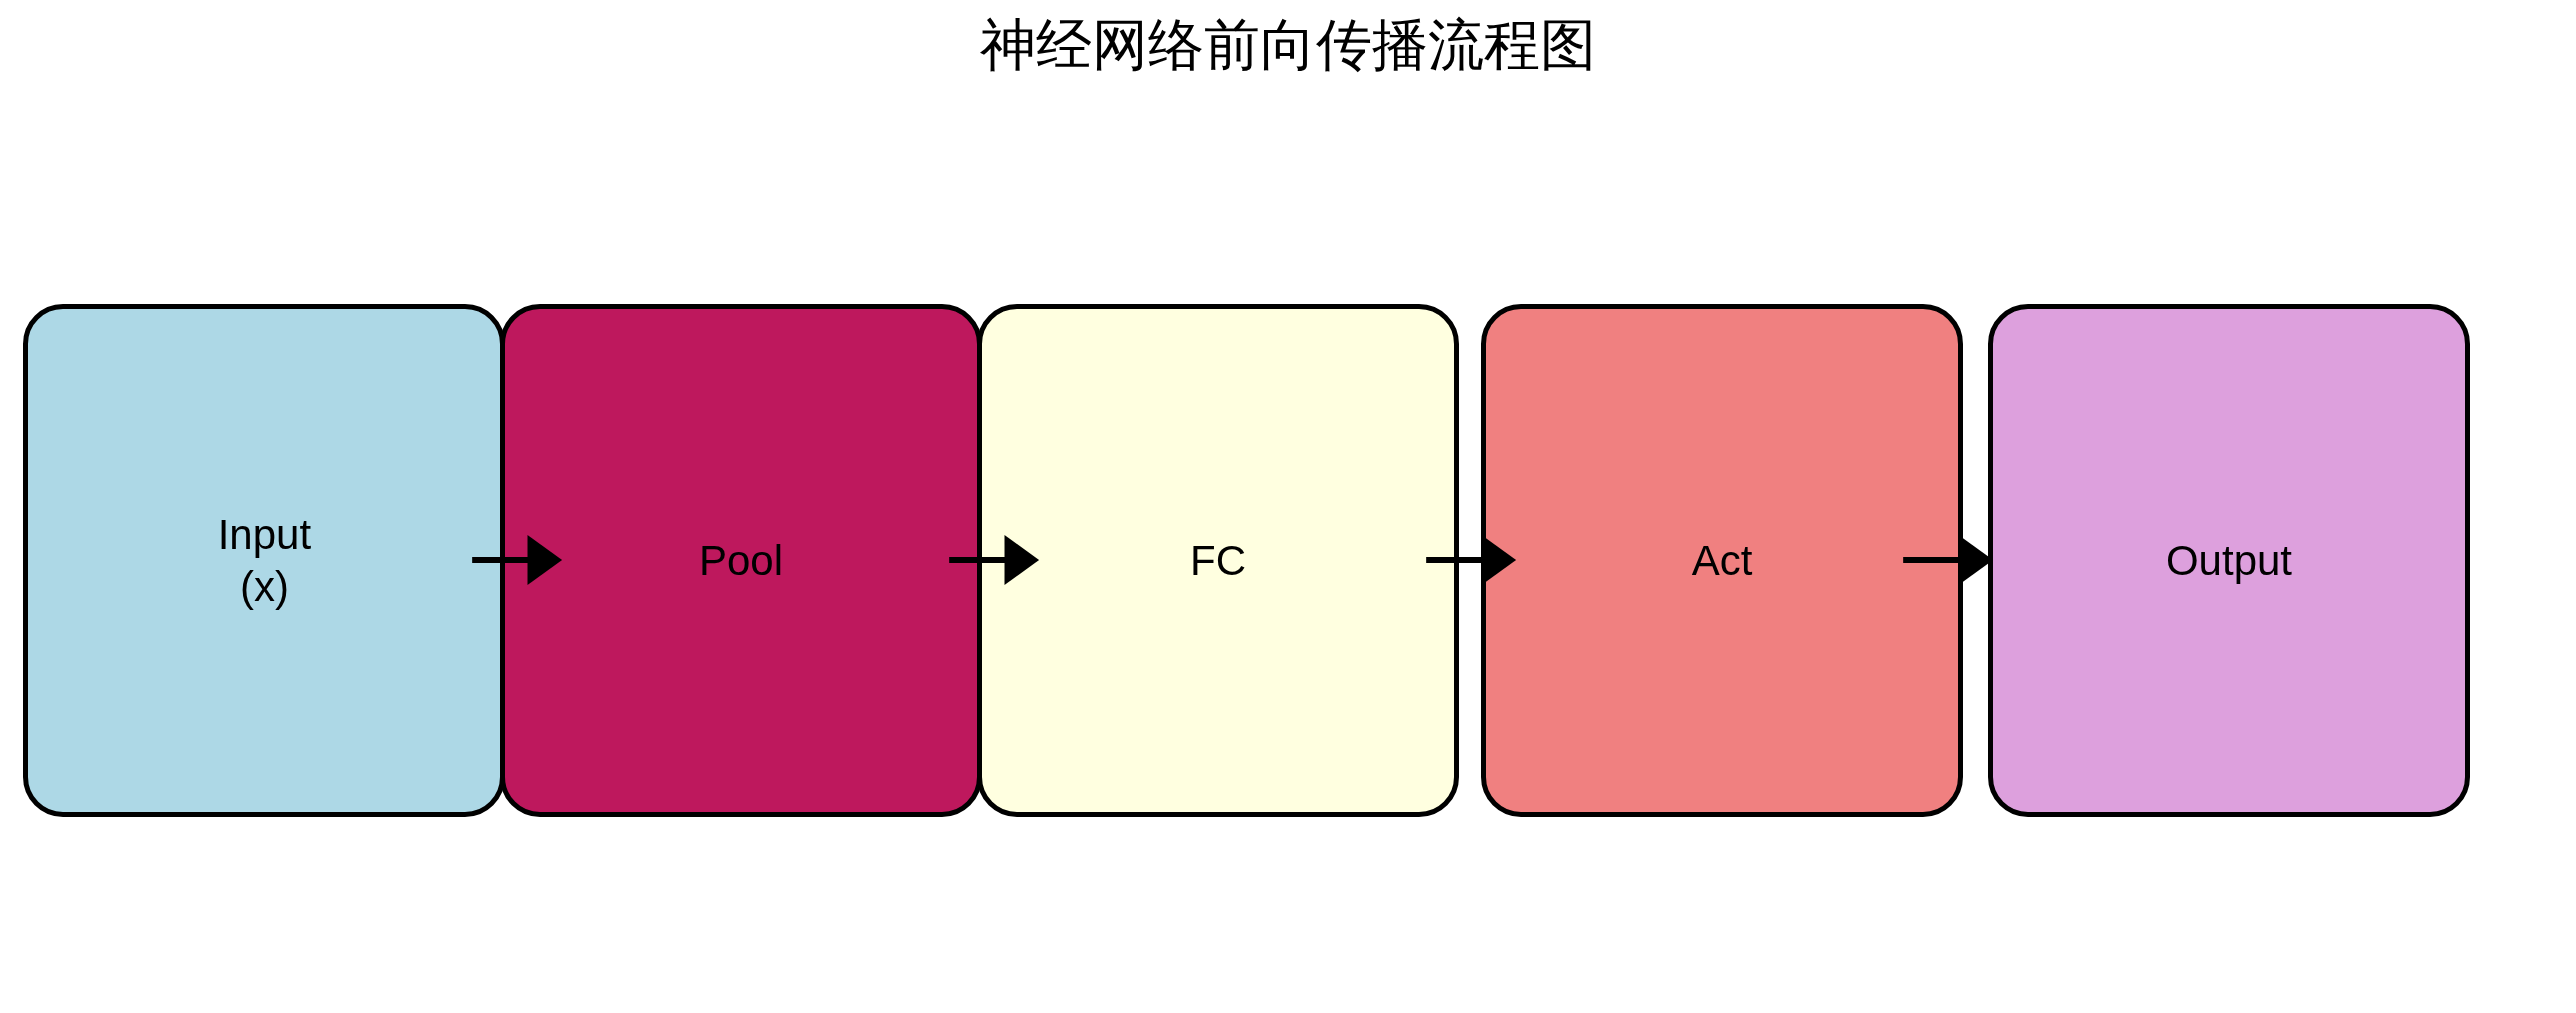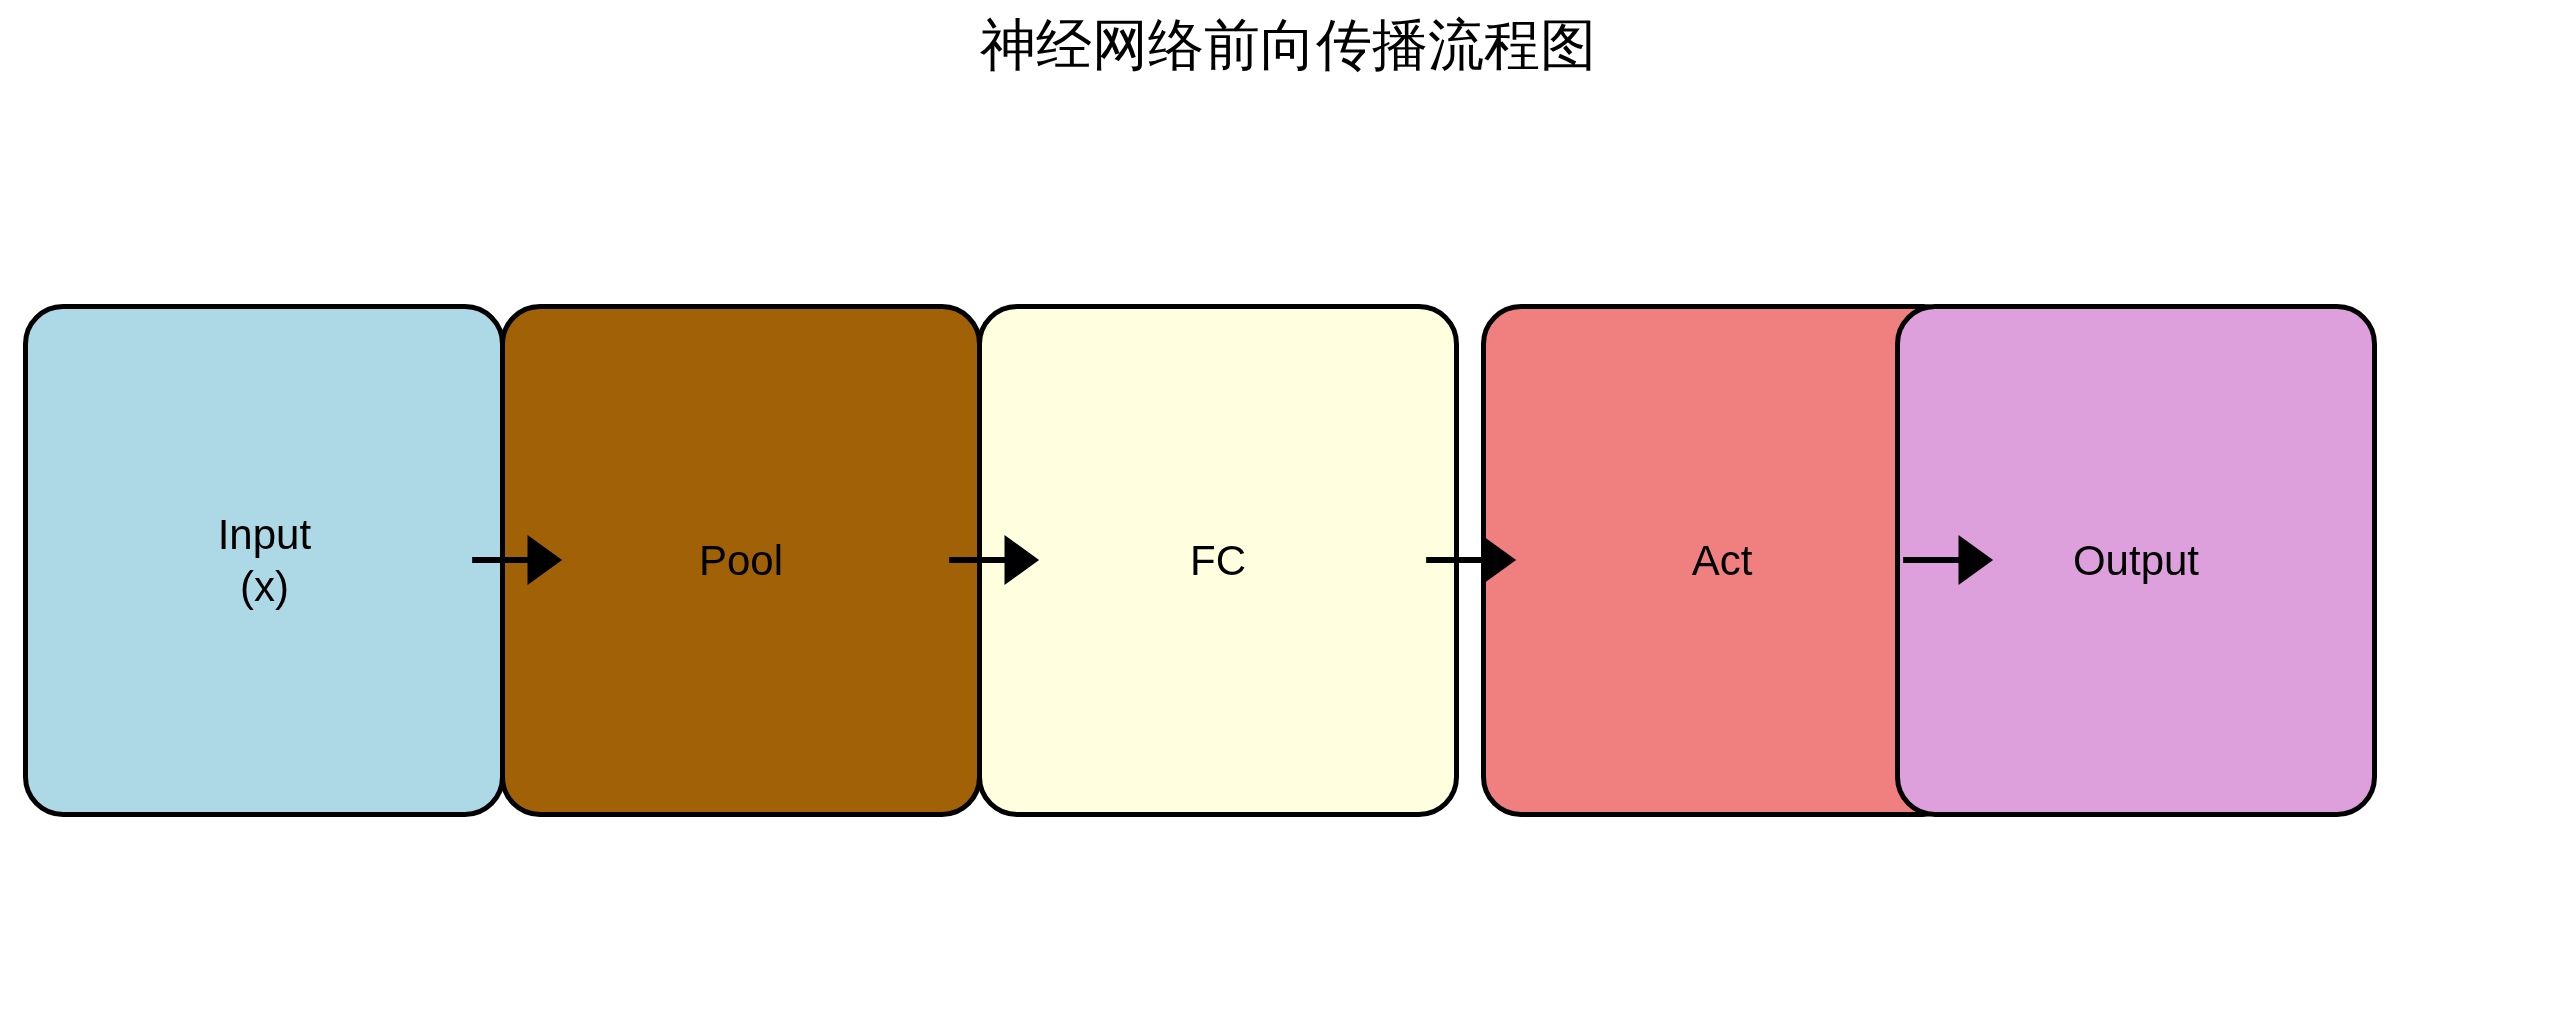--- a/index.html
+++ b/index.html
@@ -45,21 +45,21 @@
   .node .sublabel {
     font-size: 42px;
     line-height: 52px;
     color: #000000;
     white-space: nowrap;
   }
   .node-0 { left: 23.4px;   z-index: 1; }
   .node-1 { left: 500px;  z-index: 2; }
   .node-2 { left: 977px; z-index: 3; }
   .node-3 { left: 1455px; z-index: 4; margin-left: 26px; }
-  .node-4 { left: 1895px; z-index: 5; }
+  .node-4 { left: 1988px; z-index: 5; }
   .arrow {
     position: absolute;
     top: 528px;
     width: 92px;
     height: 64px;
     z-index: 10;
     pointer-events: none;
   }
   .arrow-0 { left: 472px; }
   .arrow-1 { left: 949px; }
@@ -69,21 +69,21 @@
 </head>
 <body>
 
 <div class="title">神经网络前向传播流程图</div>
 
 <div class="node node-0" style="background: rgb(173, 216, 230);">
   <div class="label">Input</div>
   <div class="sublabel">(x)</div>
 </div>
 
-<div class="node node-1" style="background: #a16207;">
+<div class="node node-1" style="background: #be185d;">
   <div class="label">Pool</div>
 </div>
 
 <div class="node node-2" style="background: rgb(255, 255, 224);">
   <div class="label">FC</div>
 </div>
 
 <div class="node node-3" style="background: rgb(240, 128, 128);">
   <div class="label">Act</div>
 </div>

